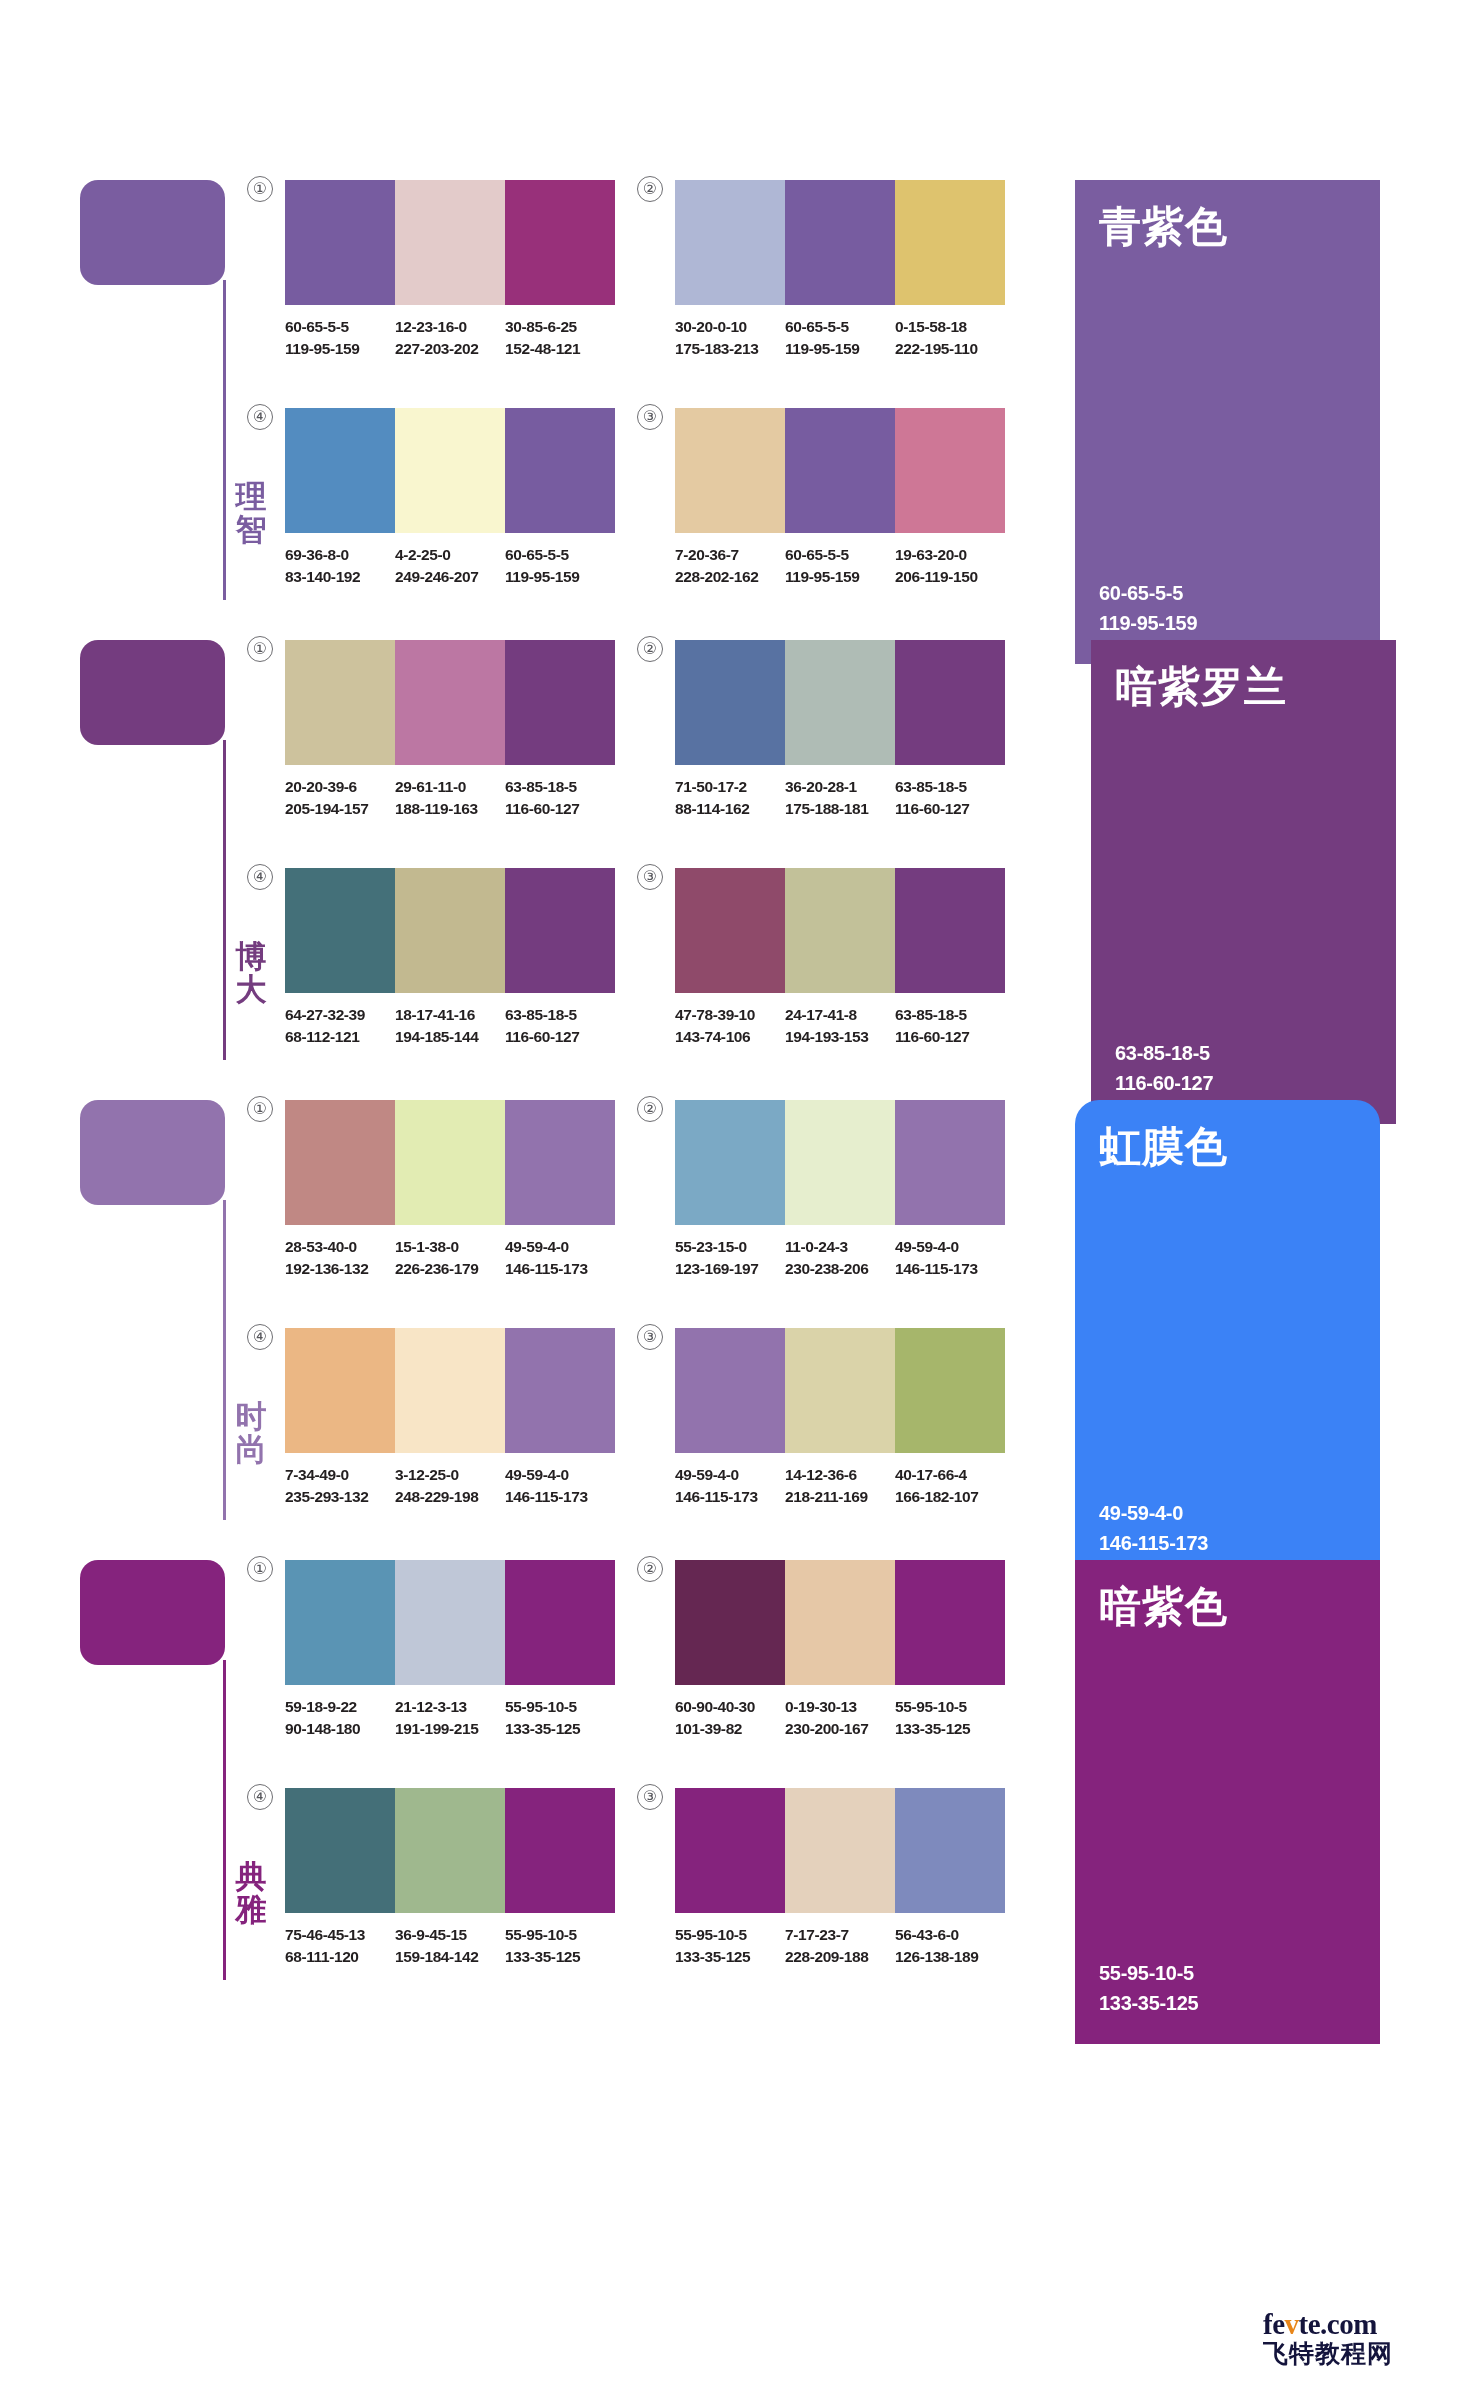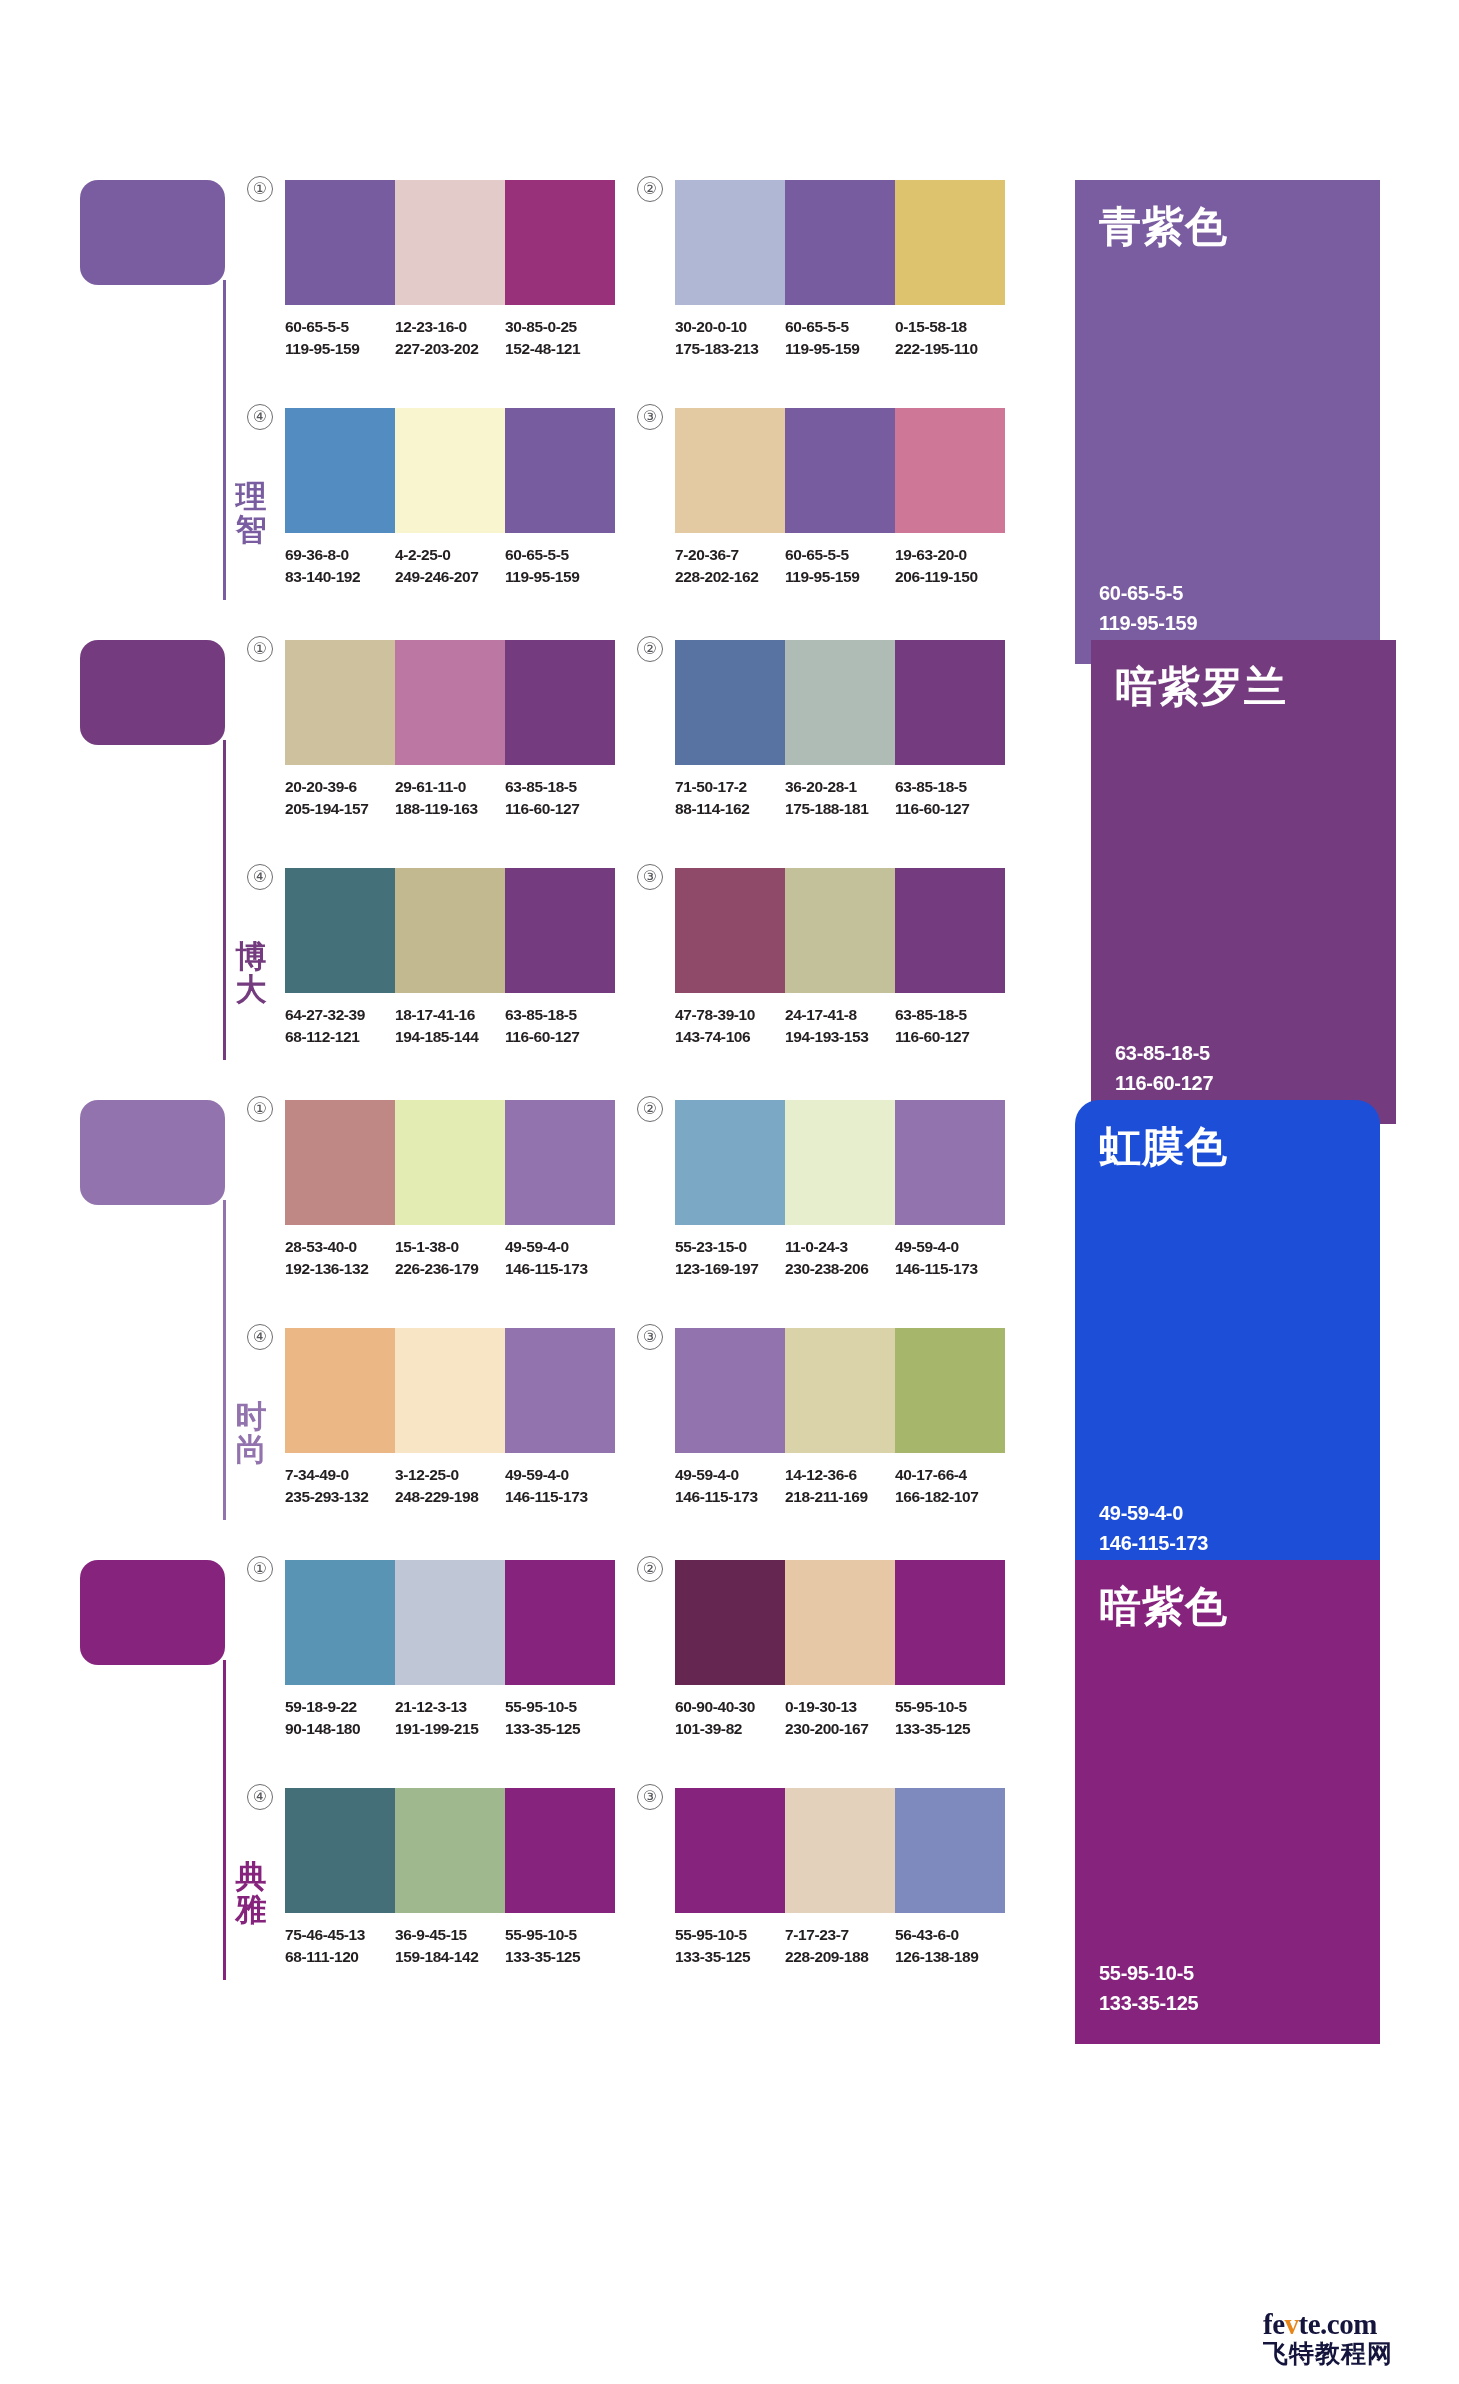--- a/index.html
+++ b/index.html
@@ -199,21 +199,21 @@
           <div class="code-row">
             <div class="code-cell">
               <span class="cmyk">60-65-5-5</span>
               <span class="rgb">119-95-159</span>
             </div>
             <div class="code-cell">
               <span class="cmyk">12-23-16-0</span>
               <span class="rgb">227-203-202</span>
             </div>
             <div class="code-cell">
-              <span class="cmyk">30-85-0-25</span>
+              <span class="cmyk">30-85-6-25</span>
               <span class="rgb">152-48-121</span>
             </div>
           </div>
         </div>
         <div class="combo combo-b">
           <div class="marker">②</div>
           <div class="swatch-row">
             <div class="sw" style="background: rgb(175, 183, 213);"></div>
             <div class="sw" style="background: rgb(119, 92, 160);"></div>
             <div class="sw" style="background: rgb(222, 195, 110);"></div>
@@ -480,21 +480,21 @@
             <div class="code-cell">
               <span class="cmyk">14-12-36-6</span>
               <span class="rgb">218-211-169</span>
             </div>
             <div class="code-cell">
               <span class="cmyk">40-17-66-4</span>
               <span class="rgb">166-182-107</span>
             </div>
           </div>
         </div>
-        <div class="hero" style="background: #1d4ed8; border-radius: 24px;">
+        <div class="hero" style="background: #3b82f6; border-radius: 24px;">
           <div class="hero-title">虹膜色</div>
           <div class="hero-codes">
             <span>49-59-4-0</span>
             <span>146-115-173</span>
           </div>
         </div>
       </div>
       <div class="section sec-3">
         <div class="key-col">
           <div class="key-swatch" style="background: rgb(133, 35, 125);"></div>

